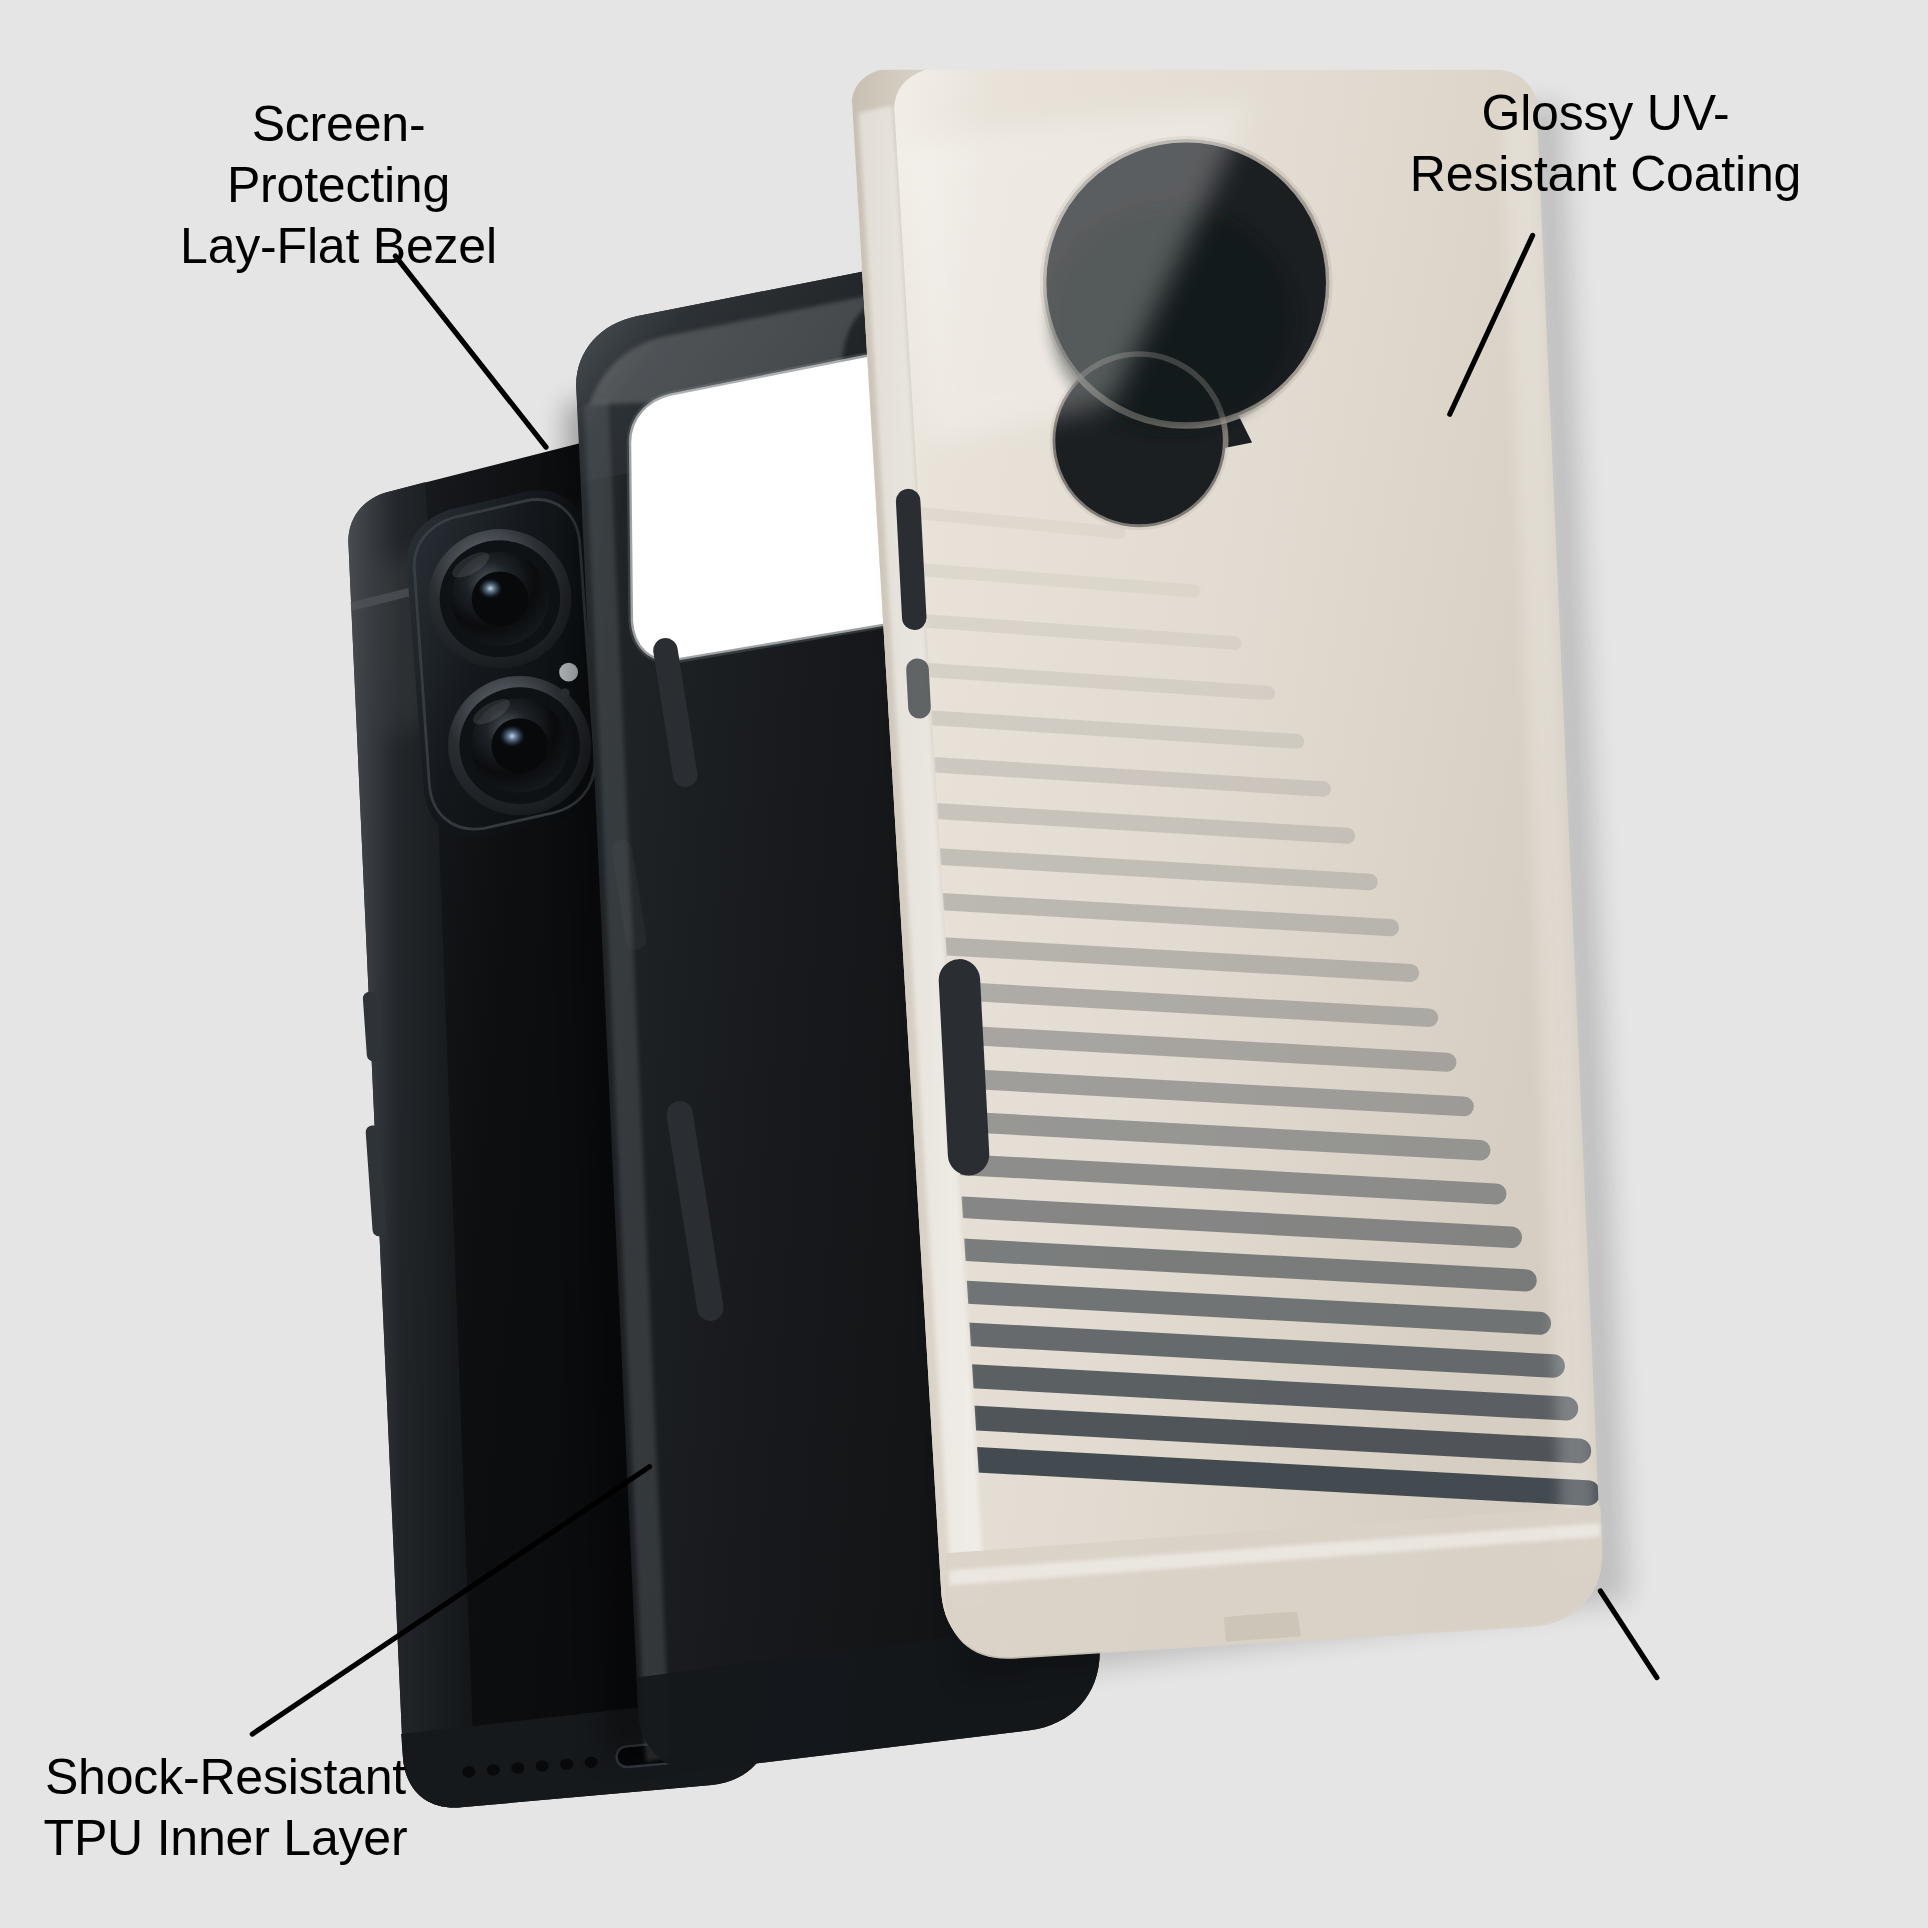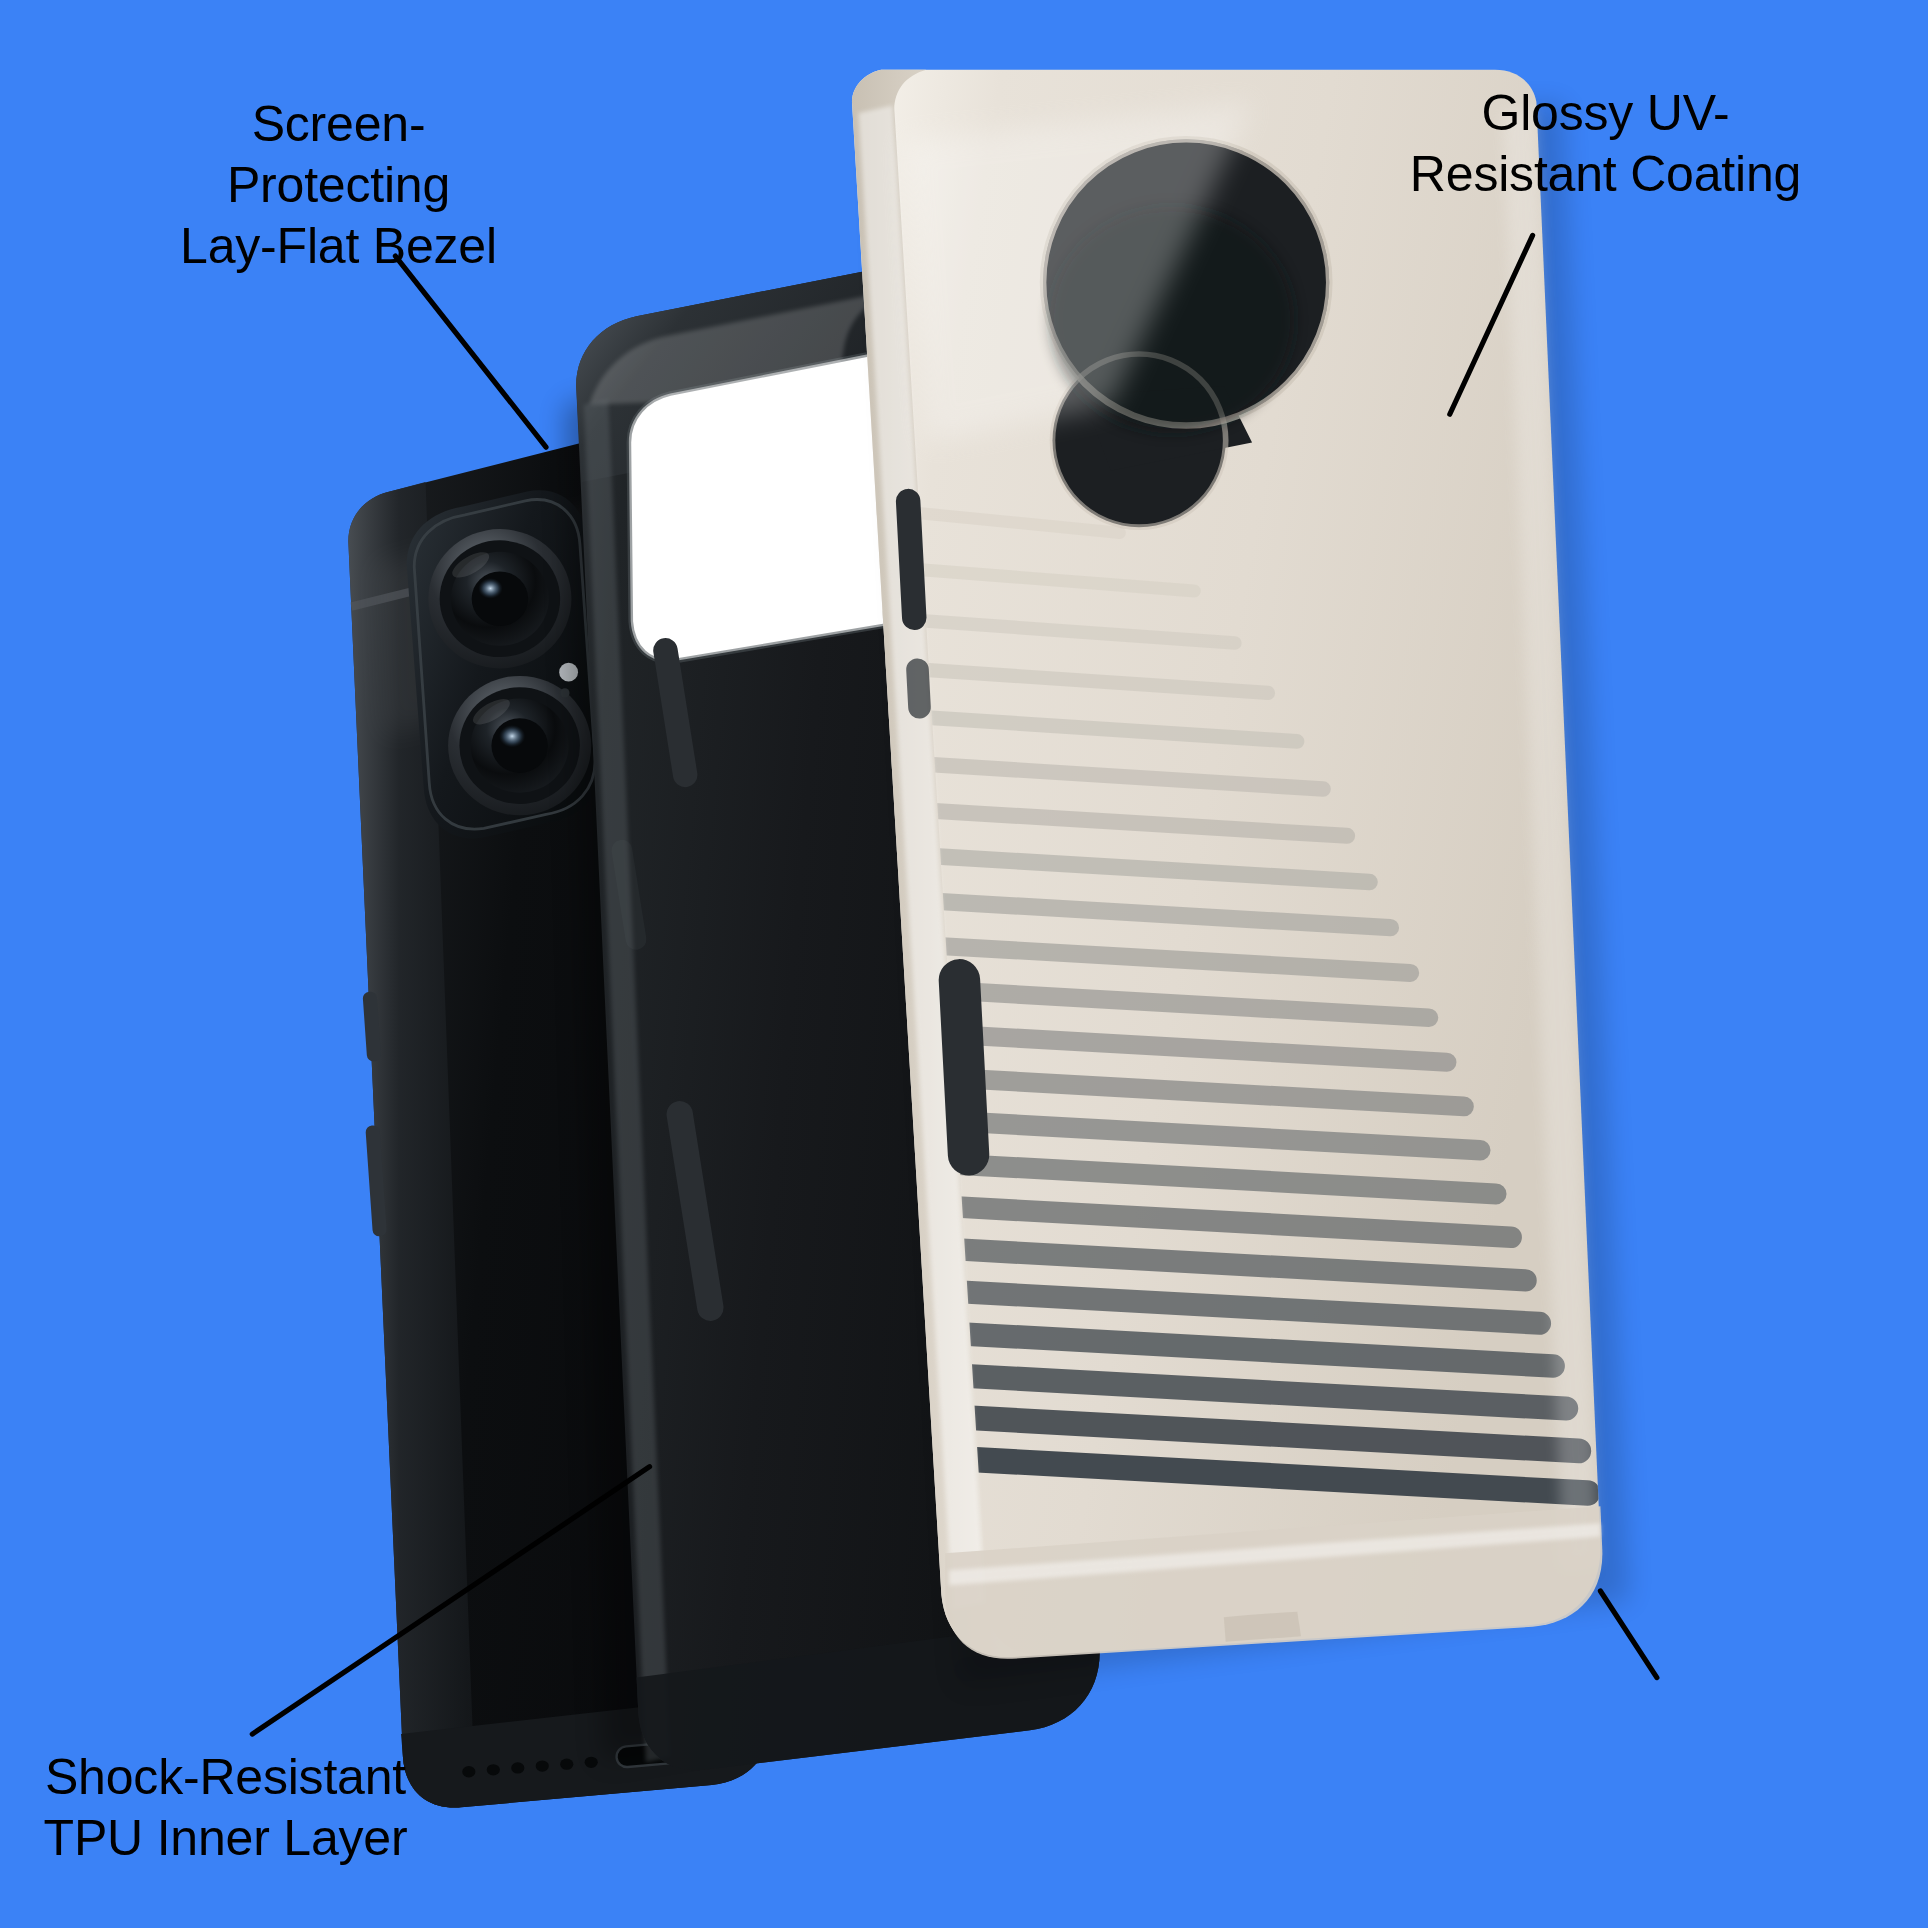--- a/index.html
+++ b/index.html
@@ -5,21 +5,21 @@
 <style>
   html, body {
     margin: 0;
     padding: 0;
     background: #ffffff;
   }
   #stage {
     position: relative;
     width: 1928px;
     height: 1928px;
-    background: #3b82f6;
+    background: #e5e5e5;
     overflow: hidden;
     font-family: "Liberation Sans", sans-serif;
   }
 
   
   .label {
     position: absolute;
     color: #000000;
     font-family: "Liberation Sans", sans-serif;
     font-size: 50px;

